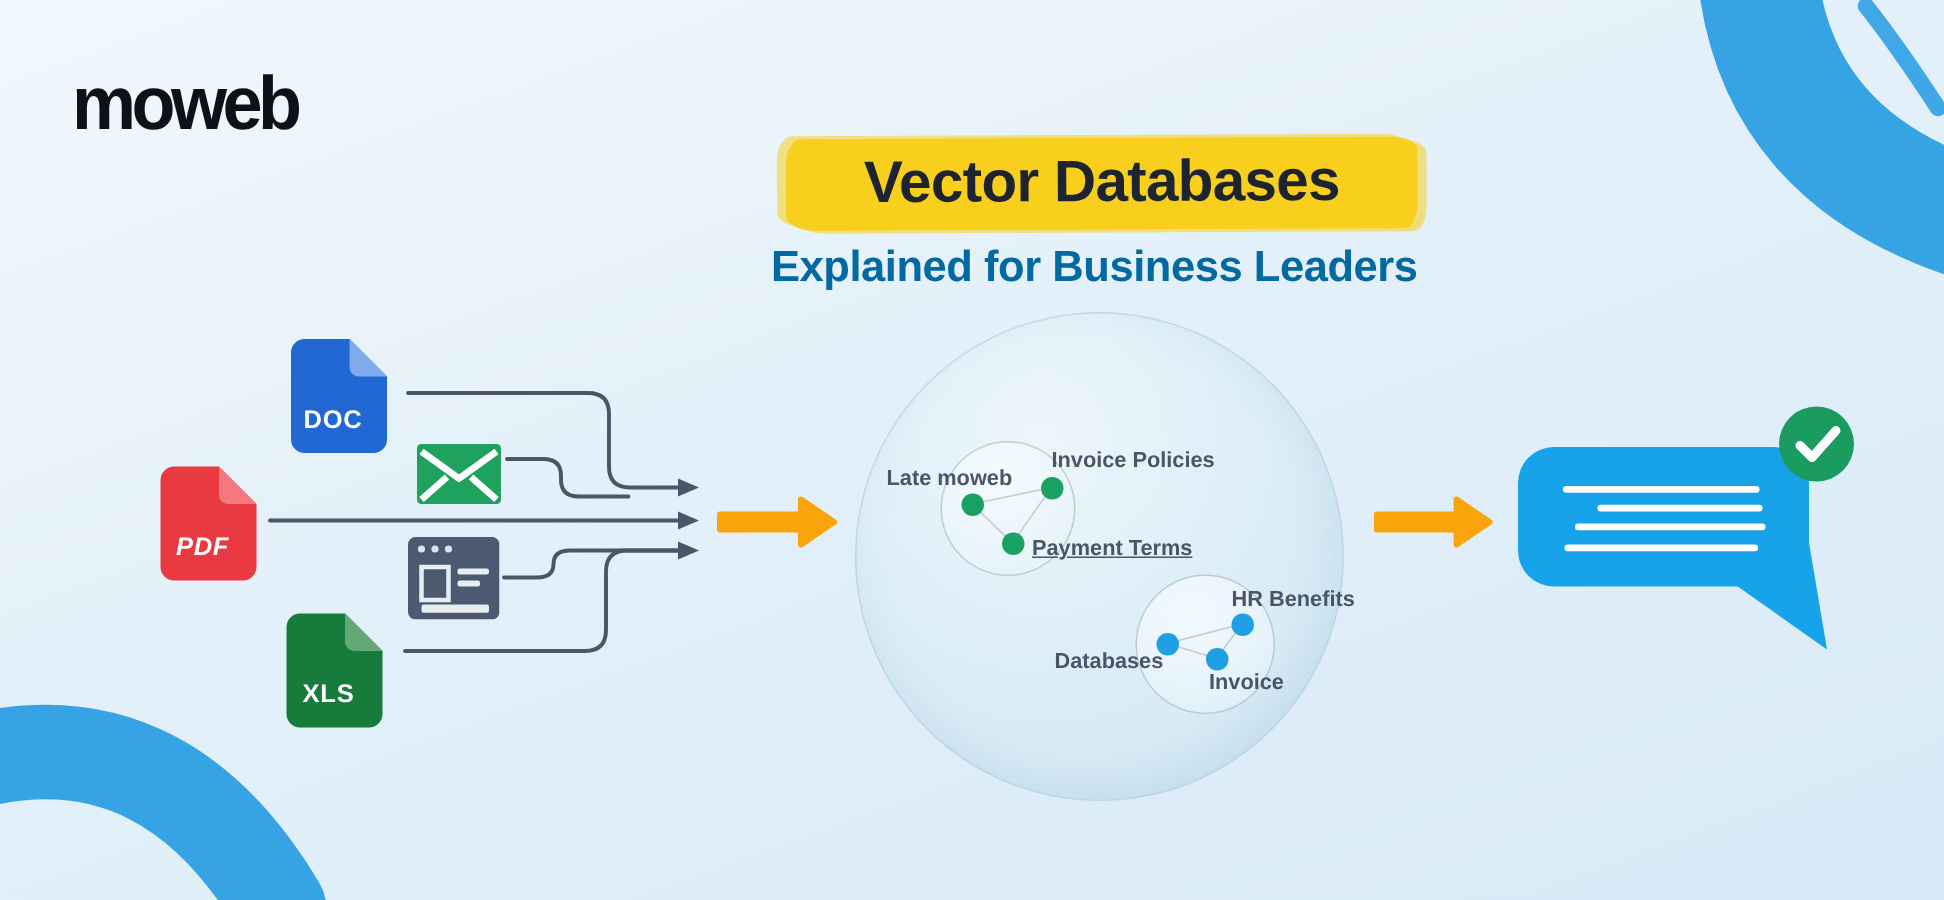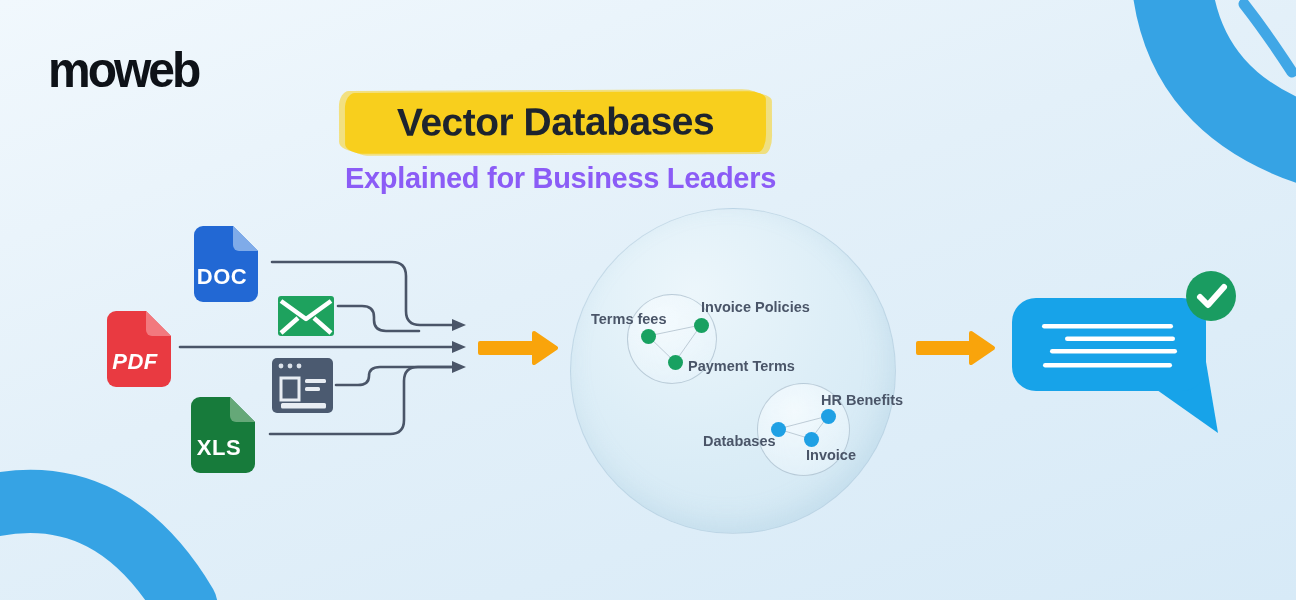--- a/index.html
+++ b/index.html
@@ -15,40 +15,40 @@
   
   svg.layer { position:absolute; left:0; top:0; width:1296px; height:600px; pointer-events:none; }
 
   
   .logo {
     left:48px; top:42px; font-size:48px; font-weight:900; color:#0e1218;
     letter-spacing:-3px; transform:scaleY(1.05);
   }
 
   
-  .header { left:345px; top:92px; width:600px; text-align:left; }
+  .header { left:345px; top:92px; width:600px; text-align:right; }
   .title-highlight {
     display:inline-block; background:#f8cf1d; padding:10px 52px 12px;
     border-radius:10px 18px 8px 20px / 16px 8px 18px 10px;
     transform:rotate(-.25deg);
     box-shadow:6px 2px 0 0 rgba(248,207,29,.55), -6px -2px 0 0 rgba(248,207,29,.55);
   }
   .title { font-size:39px; font-weight:800; color:#1d242e; letter-spacing:-.5px; line-height:1; }
-  .subtitle { margin-top:9px; font-size:29px; font-weight:800; color:#8b5cf6; letter-spacing:-.3px; }
+  .subtitle { margin-top:9px; font-size:29px; font-weight:800; color:#0369a1; letter-spacing:-.3px; }
 
   
   .file-icon { width:66px; height:78px; }
   .file-icon svg { position:absolute; inset:0; }
   .file-label {
     position:absolute; left:0; right:8px; bottom:13px; text-align:center;
-    color:#fff; font-size:22px; font-weight:800; letter-spacing:.5px;
+    color:#fff; font-size:17px; font-weight:800; letter-spacing:.5px;
   }
   .doc-icon { left:193px; top:225px; }
   .pdf-icon { left:106px; top:310px;font-style:italic; }
-  .xls-icon { left:190px; top:396px; }
+  .xls-icon { left:190px; top:408px; }
 
   
   .big-circle {
     left:570px; top:208px; width:326px; height:326px; border-radius:50%;
     background:radial-gradient(circle at 38% 26%, #ecf6fb 0%, #ddeef7 45%, #cfe6f3 100%);
     border:1px solid rgba(140,175,200,.35);
     box-shadow:inset -6px -10px 24px rgba(150,190,215,.25);
   }
   .sub-circle {
     border-radius:50%;
@@ -168,20 +168,20 @@
     </g>
   </svg>
 
   <div class="abs dot green" style="left:641px; top:329px;"></div>
   <div class="abs dot green" style="left:694px; top:318px;"></div>
   <div class="abs dot green" style="left:668px; top:355px;"></div>
   <div class="abs dot blue" style="left:771px; top:422px;"></div>
   <div class="abs dot blue" style="left:821px; top:409px;"></div>
   <div class="abs dot blue" style="left:804px; top:432px;"></div>
 
-  <div class="abs cluster-label" style="left:591px; top:311px;">Terms fees</div>
+  <div class="abs cluster-label" style="left:591px; top:311px;">Late moweb</div>
   <div class="abs cluster-label" style="left:701px; top:299px;text-align:center;">Invoice Policies</div>
-  <div class="abs cluster-label" style="left:688px; top:358px;">Payment Terms</div>
+  <div class="abs cluster-label" style="left:688px; top:358px;text-decoration:underline;">Payment Terms</div>
   <div class="abs cluster-label" style="left:703px; top:433px;">Databases</div>
   <div class="abs cluster-label" style="left:821px; top:392px;">HR Benefits</div>
   <div class="abs cluster-label" style="left:806px; top:447px;">Invoice</div>
 
 </div>
 
 </body></html>

